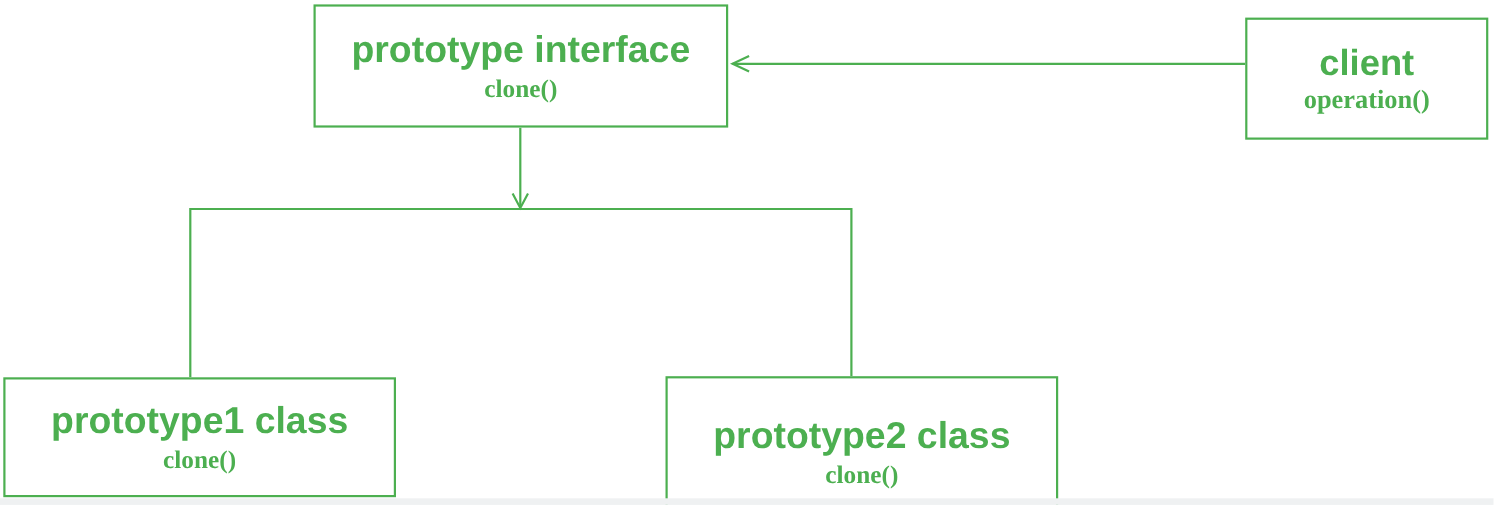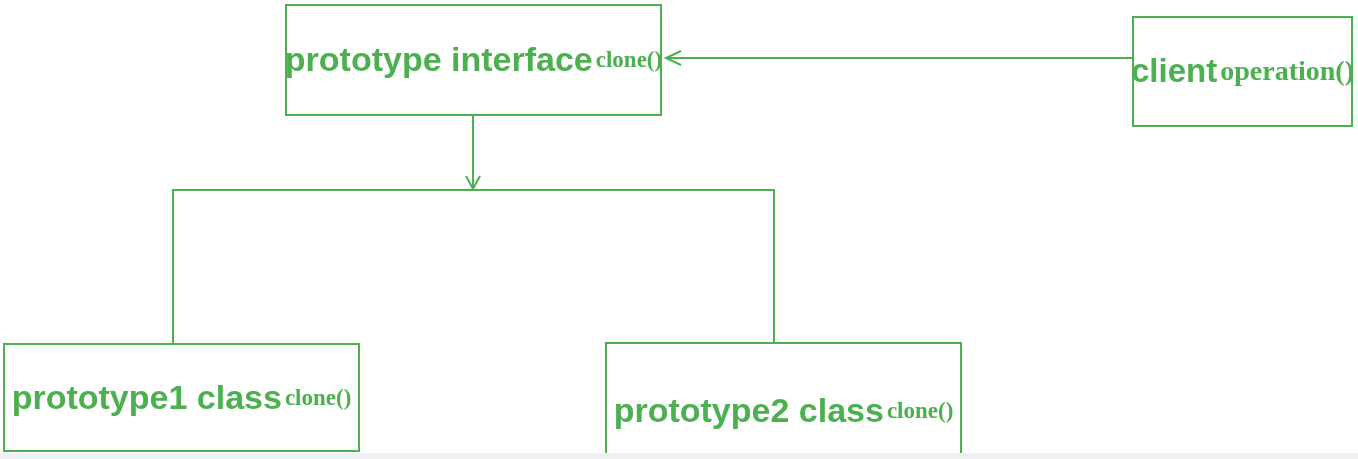--- a/index.html
+++ b/index.html
@@ -26,42 +26,42 @@
   .connectors path {
     stroke: var(--accent);
     stroke-width: 2;
     fill: none;
   }
   .node {
     position: absolute;
     border: 2px solid var(--accent);
     background: var(--bg);
     display: flex;
-    flex-direction: row;
+    flex-direction: column;
     align-items: center;
     justify-content: center;
     gap: 3px;
     color: var(--accent);
     text-align: left;
   }
   .node-title {
     font-size: 34px;
     font-weight: 700;
     line-height: 1.1;
     white-space: nowrap;
   }
   .node-method {
     font-size: 23px;
     font-weight: 700;
     line-height: 1.1;
     white-space: nowrap;
     font-family: Liberation Serif, serif;
   }
   .node-client .node-title { font-size: 33px; }
-  .node-client .node-method { font-size: 28px; }
+  .node-client .node-method { font-size: 24px; }
   .node-interface   { left: 285px;  top: 4px;   width: 377px; height: 112px; }
   .node-client      { left: 1132px; top: 16px;   width: 221px; height: 111px; }
   .node-prototype1  { left: 3px;    top: 343px; width: 357px; height: 109px; }
   .node-prototype2  { left: 605px;  top: 342px; width: 357px; height: 138px; }
   .footer-strip {
     position: absolute;
     left: 0; right: 0; bottom: 0;
     height: 6px;
     background: var(--strip);
   }

